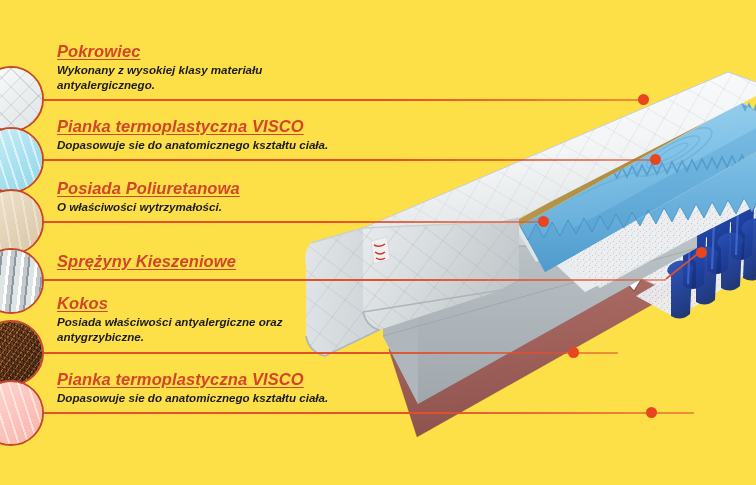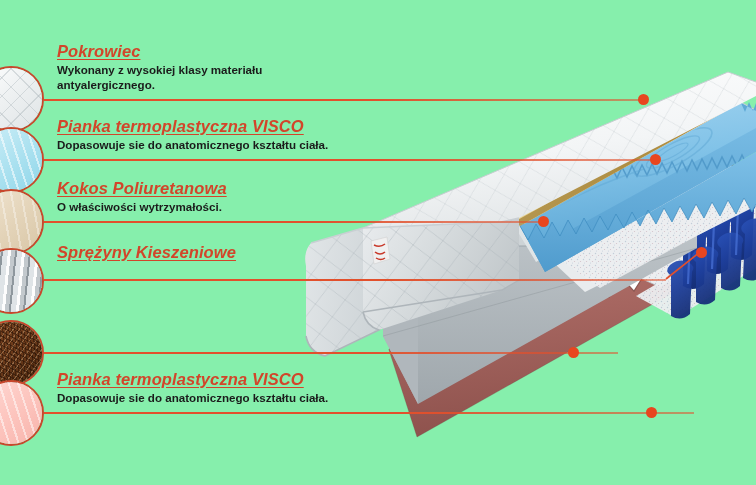--- a/index.html
+++ b/index.html
@@ -2,21 +2,21 @@
 <html><head>
 <meta charset="utf-8">
 <style>
   html,body{margin:0;padding:0;}
   body{
     width:756px;height:485px;
     background:#ffffff;
     font-family:"Liberation Sans", sans-serif;
     overflow:hidden;
   }
-  #stage{position:relative;width:756px;height:485px;overflow:hidden;background:#86efac;}
+  #stage{position:relative;width:756px;height:485px;overflow:hidden;background:#fde047;}
 
   
   .swatch{
     position:absolute;
     width:66px;height:66px;
     border-radius:50%;
     border:2px solid #c8472c;
     box-sizing:border-box;
     overflow:hidden;
     left:-22px;
@@ -72,20 +72,21 @@
     font-style:italic;
     font-size:16.5px;
     letter-spacing:.1px;
     white-space:nowrap;
     text-decoration:underline;
     text-underline-offset:2px;
     line-height:1.12;
   }
   .desc{
     color:#1b1b1b;
+    font-style:italic;
     font-weight:bold;
     font-size:11.6px;
     line-height:1.22;
     margin-top:3px;
     white-space:pre-line;
   }
 
   
   .leader{
     position:absolute;
@@ -365,27 +366,32 @@
     <div class="desc">Wykonany z wysokiej klasy materiału
 antyalergicznego.</div>
   </div>
 
   <div class="block" style="top:117px;">
     <div class="heading">Pianka termoplastyczna VISCO</div>
     <div class="desc">Dopasowuje sie do anatomicznego kształtu ciała.</div>
   </div>
 
   <div class="block" style="top:179px;">
-    <div class="heading">Kokos Poliuretanowa</div>
+    <div class="heading">Posiada Poliuretanowa</div>
     <div class="desc">O właściwości wytrzymałości.</div>
   </div>
 
-  <div class="block" style="top:243px;">
+  <div class="block" style="top:252px;">
     <div class="heading">Sprężyny Kieszeniowe</div>
   </div>
 
+  <div class="block" style="top:294px;">
+    <div class="heading">Kokos</div>
+    <div class="desc">Posiada właściwości antyalergiczne oraz
+antygrzybiczne.</div>
+  </div>
 
   <div class="block" style="top:370px;">
     <div class="heading">Pianka termoplastyczna VISCO</div>
     <div class="desc">Dopasowuje sie do anatomicznego kształtu ciała.</div>
   </div>
 
 </div>
 
 </body></html>

